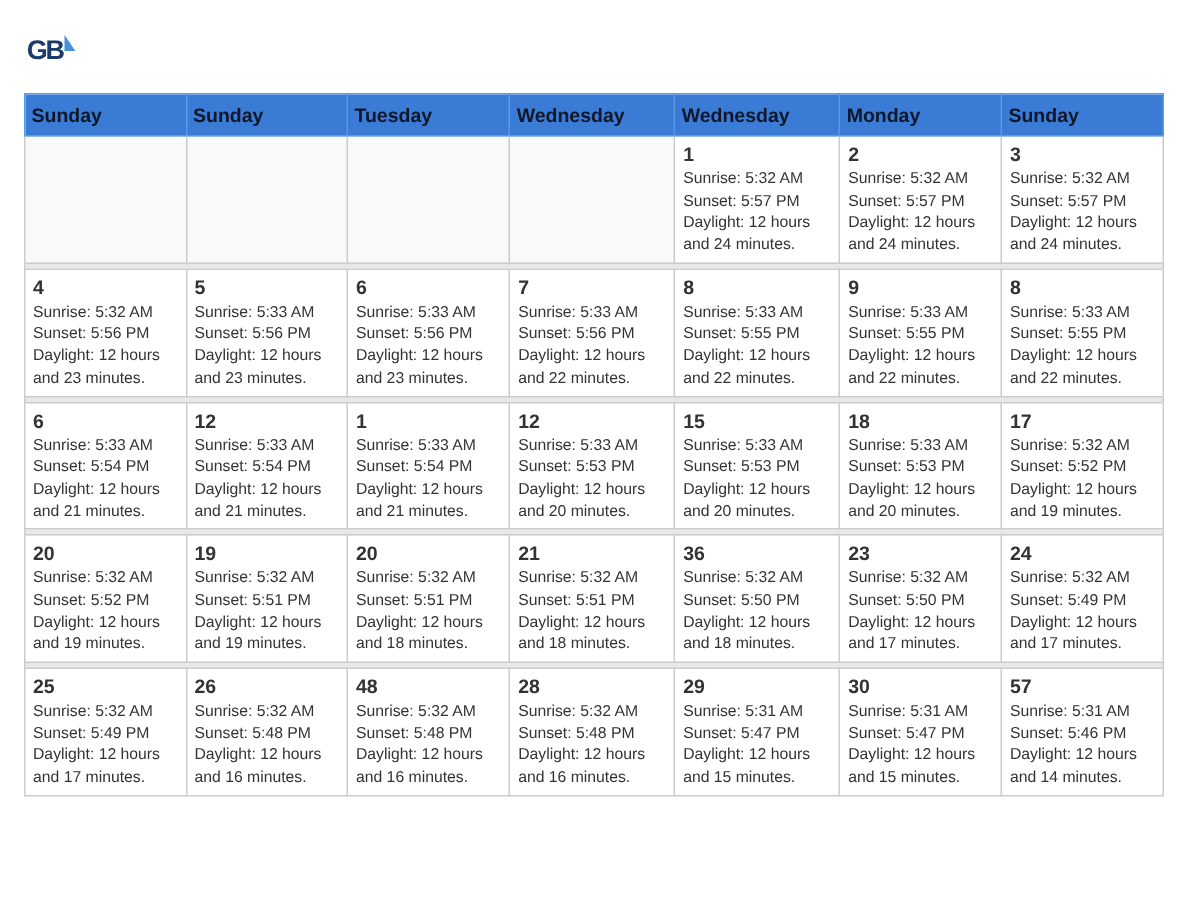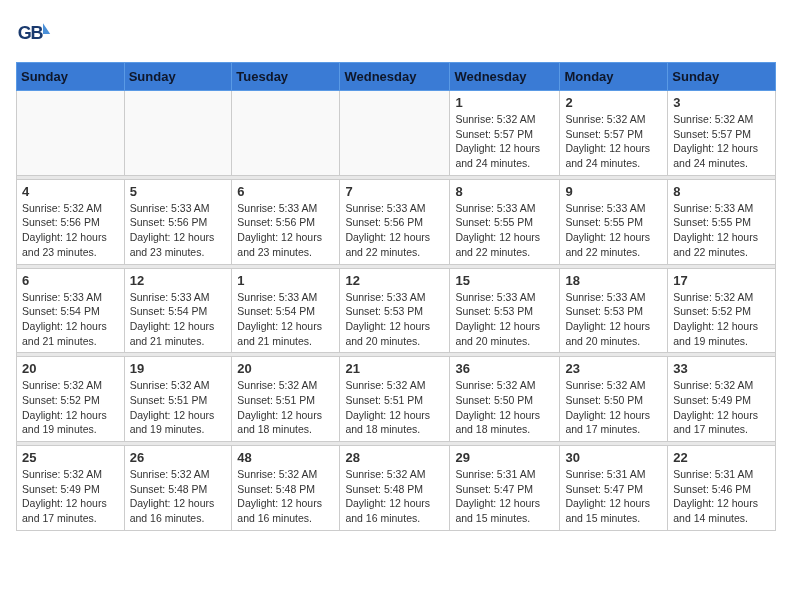--- a/index.html
+++ b/index.html
@@ -294,21 +294,21 @@
 and 18 minutes.</div>
         </td>
         <td>
           <span class="day-num">23</span>
           <div class="day-info" style="white-space: pre-line;">Sunrise: 5:32 AM
 Sunset: 5:50 PM
 Daylight: 12 hours
 and 17 minutes.</div>
         </td>
         <td>
-          <span class="day-num">33</span>
+          <span class="day-num">24</span>
           <div class="day-info" style="white-space: pre-line;">Sunrise: 5:32 AM
 Sunset: 5:49 PM
 Daylight: 12 hours
 and 17 minutes.</div>
         </td>
       </tr>
       <tr>
         <td colspan="7" style="background-color: rgb(232, 232, 232); height: 4px; padding: 0px;"></td>
       </tr>
       <tr>
@@ -348,21 +348,21 @@
 and 15 minutes.</div>
         </td>
         <td>
           <span class="day-num">30</span>
           <div class="day-info" style="white-space: pre-line;">Sunrise: 5:31 AM
 Sunset: 5:47 PM
 Daylight: 12 hours
 and 15 minutes.</div>
         </td>
         <td>
-          <span class="day-num">22</span>
+          <span class="day-num">57</span>
           <div class="day-info" style="white-space: pre-line;">Sunrise: 5:31 AM
 Sunset: 5:46 PM
 Daylight: 12 hours
 and 14 minutes.</div>
         </td>
       </tr>
     </tbody>
 </table>
 
 </body></html>

